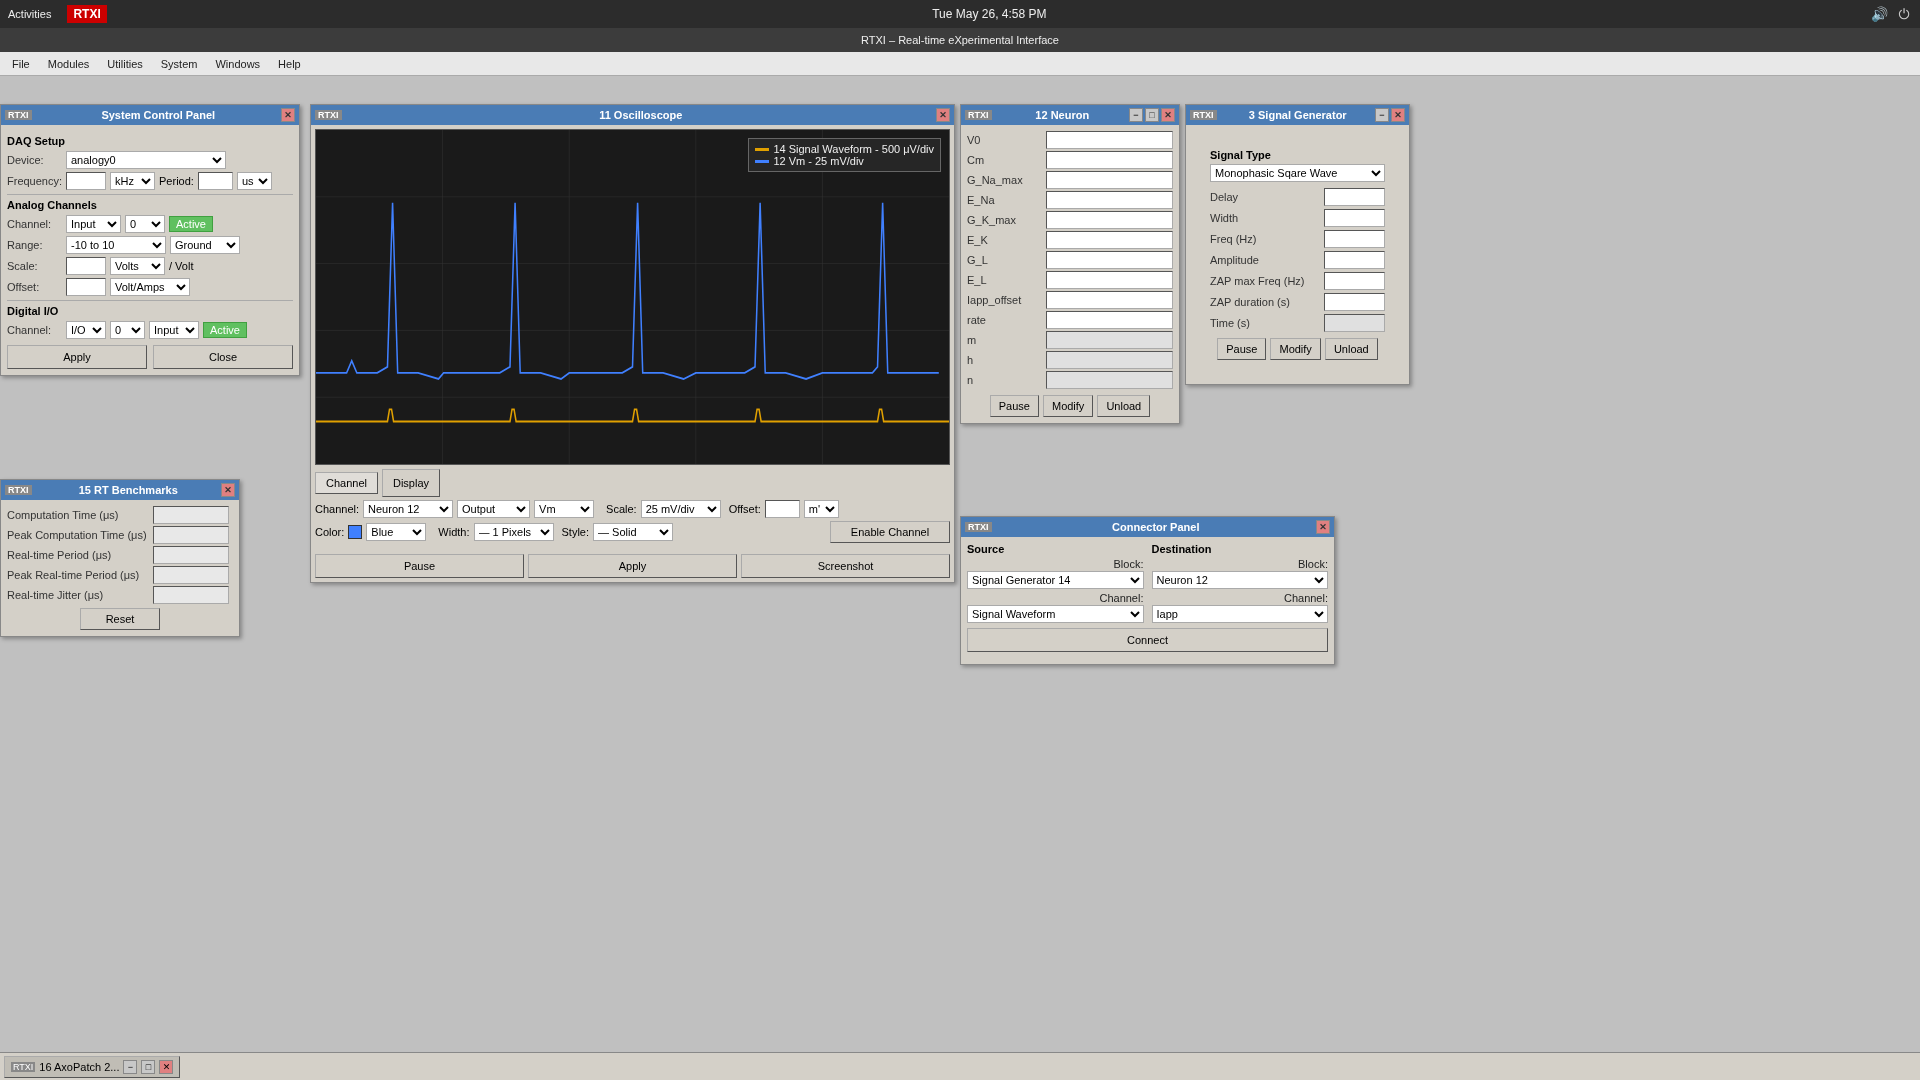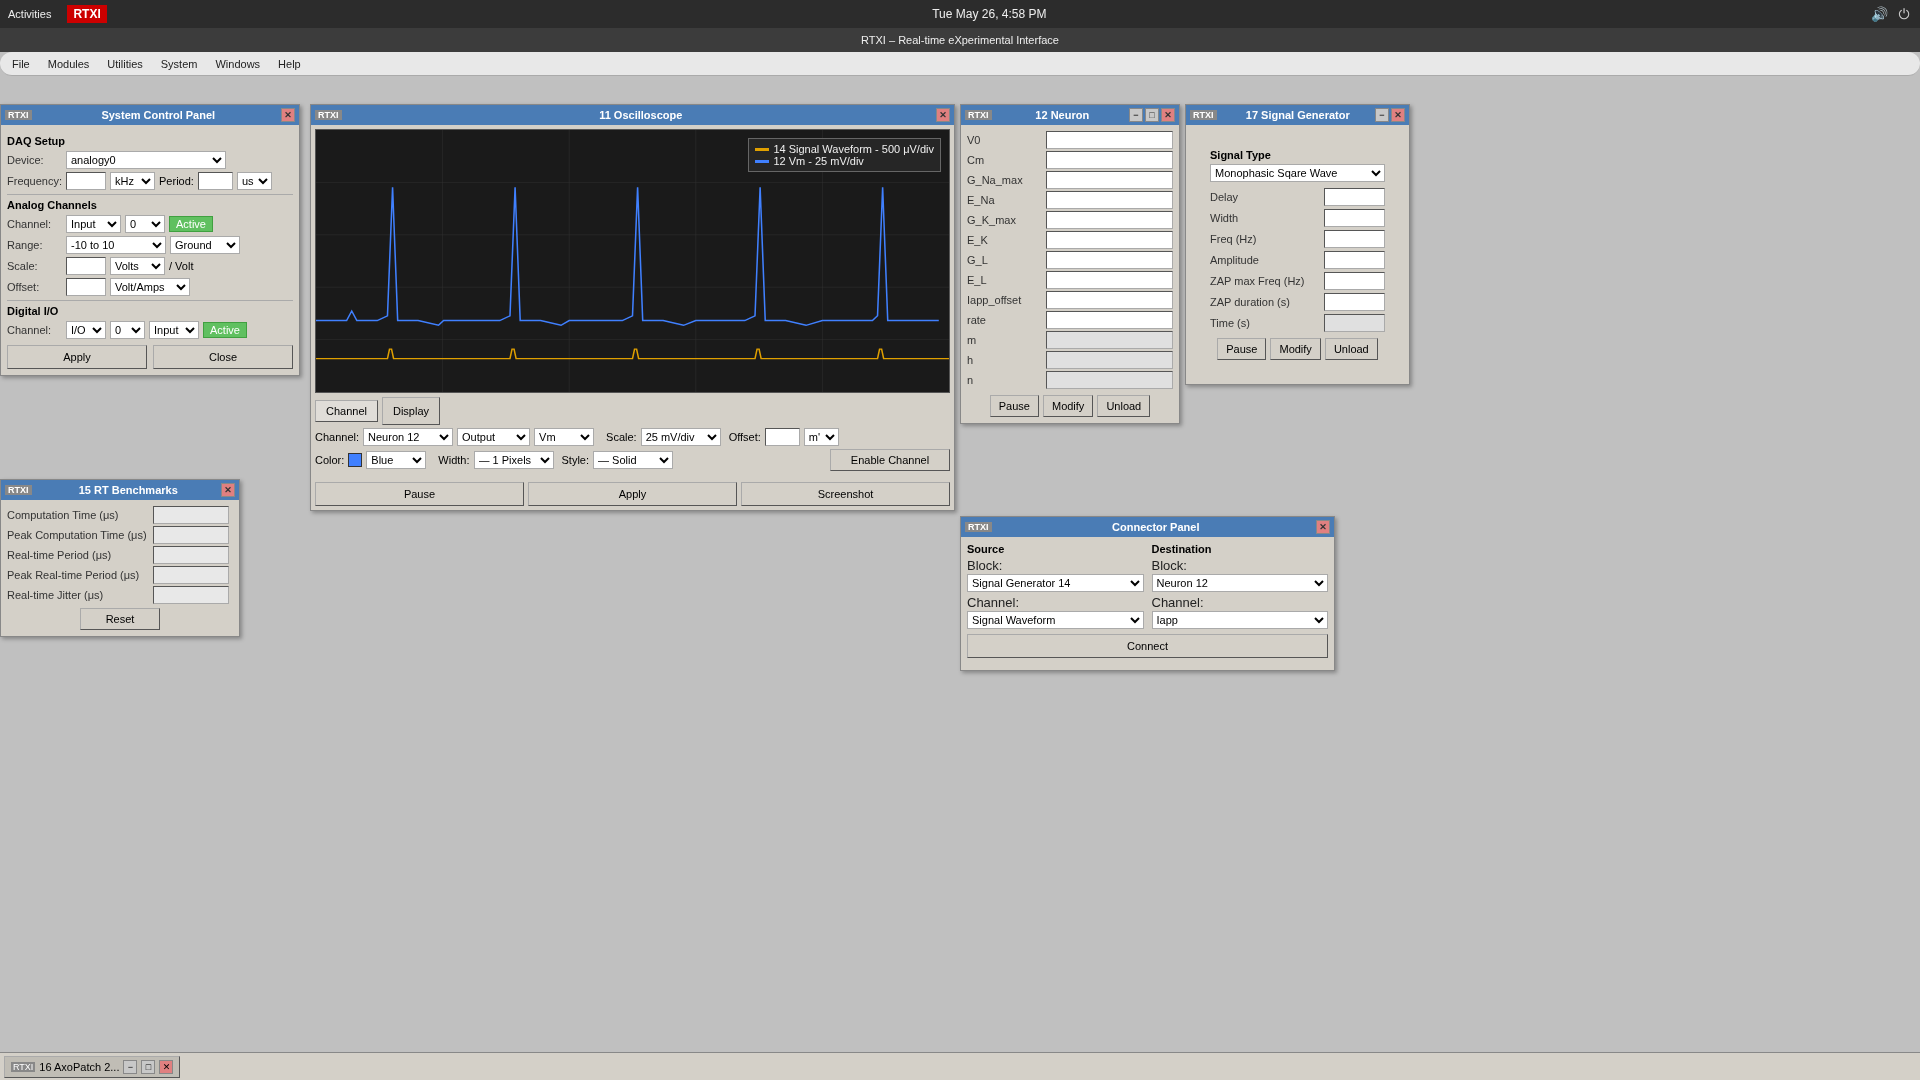--- a/index.html
+++ b/index.html
@@ -10,56 +10,56 @@
     .topbar-activities { color: #eee; cursor: pointer; }
     .topbar-logo { background: #c00; color: #fff; font-weight: bold; padding: 2px 6px; font-size: 12px; }
     .topbar-time { margin: auto; color: #eee; font-size: 12px; }
     .topbar-icons { display: flex; gap: 8px; align-items: center; }
     .topbar-icon { width: 16px; height: 16px; display: flex; align-items: center; justify-content: center; color: #ccc; font-size: 14px; cursor: pointer; }
 
     
     .titlebar { background: #3c3c3c; color: #eee; height: 24px; display: flex; align-items: center; justify-content: center; font-size: 12px; }
 
     
-    .menubar { background: #e8e8e8; height: 24px; display: flex; align-items: center; padding: 0 4px; gap: 2px; border-bottom: 1px solid #aaa; border-radius: 12px; }
+    .menubar { background: #e8e8e8; height: 24px; display: flex; align-items: center; padding: 0 4px; gap: 2px; border-bottom: 1px solid #aaa; }
     .menu-item { padding: 2px 8px; cursor: pointer; color: #222; }
 
     
     .panels { position: absolute; top: 76px; left: 0; right: 0; bottom: 0; }
 
     
     .panel { position: absolute; background: #d4d0c8; border: 1px solid #888; box-shadow: 2px 2px 4px rgba(0,0,0,0.3); }
     .panel-header { background: linear-gradient(to bottom, #4070a0, #2050808); background: #4a7cb5; color: white; height: 20px; display: flex; align-items: center; padding: 0 4px; font-size: 11px; font-weight: bold; }
     .panel-header .rtxi-badge { background: #888; color: white; font-size: 9px; padding: 0 3px; margin-right: 4px; }
     .panel-header .panel-title { flex: 1; text-align: center; }
     .panel-header .panel-controls { display: flex; gap: 2px; }
     .panel-btn { width: 14px; height: 14px; background: #c8c8c8; border: 1px solid #888; cursor: pointer; display: flex; align-items: center; justify-content: center; font-size: 9px; color: #333; }
     .panel-close { background: #e08080; }
 
     
     input[type=text], input { height: 18px; border: 1px inset #aaa; background: white; padding: 0 2px; font-size: 11px; }
     select { height: 18px; border: 1px solid #aaa; background: white; font-size: 11px; }
     button { height: 22px; border: 1px outset #aaa; background: #d4d0c8; cursor: pointer; font-size: 11px; padding: 0 8px; }
-    label { font-size: 13px; color: #222; }
+    label { font-size: 11px; color: #222; text-align: right; }
 
     
     .scp { left: 0; top: 0; width: 300px; }
     .scp-body { padding: 6px; }
     .section-title { font-weight: bold; margin-bottom: 4px; margin-top: 4px; font-size: 11px; }
     .form-row { display: flex; align-items: center; margin-bottom: 3px; gap: 4px; }
     .form-label { min-width: 55px; color: #333; }
     .status-active { background: #60c060; color: white; padding: 1px 6px; font-size: 11px; border: 1px solid #40a040; }
     .divider { height: 1px; background: #aaa; margin: 4px 0; }
     .bottom-btns { display: flex; gap: 6px; margin-top: 6px; justify-content: center; }
     .bottom-btn { flex: 1; height: 24px; }
 
     
     .osc { left: 310px; top: 0; width: 640px; }
     .osc-body { padding: 4px; }
-    .osc-chart { background: #1a1a1a; border: 1px solid #555; height: 264px; position: relative; overflow: hidden; }
+    .osc-chart { background: #1a1a1a; border: 1px solid #555; height: 336px; position: relative; overflow: hidden; }
     .osc-legend { position: absolute; top: 8px; right: 8px; background: rgba(40,40,40,0.9); border: 1px solid #666; padding: 4px 6px; }
     .legend-item { display: flex; align-items: center; gap: 4px; color: #eee; font-size: 10px; }
     .legend-color { width: 14px; height: 3px; }
     .osc-controls { padding: 4px 0; }
     .osc-row { display: flex; align-items: center; gap: 4px; margin-bottom: 3px; }
     .osc-bottom-btns { display: flex; gap: 4px; margin-top: 4px; }
     .osc-bottom-btn { flex: 1; height: 24px; }
 
     
     .chart-svg { width: 100%; height: 100%; }
@@ -426,21 +426,21 @@
         <button>Pause</button>
         <button>Modify</button>
         <button>Unload</button>
       </div>
     </div>
   </div>
 
   <div class="panel siggen" style="left: 1185px; top: 28px; width: 225px;">
     <div class="panel-header">
       <span class="rtxi-badge">RTXI</span>
-      <span class="panel-title">17 Signal Generator</span>
+      <span class="panel-title">3 Signal Generator</span>
       <div class="panel-controls">
         <span class="panel-btn">−</span>
         <span class="panel-btn panel-close">✕</span>
       </div>
     </div>
     <div class="siggen-body">
       <div class="siggen-section">
         <span style="font-weight:bold; display:block; margin-bottom:3px;">Signal Type</span>
         <select style="width:100%;">
           <option>Monophasic Sqare Wave</option>

